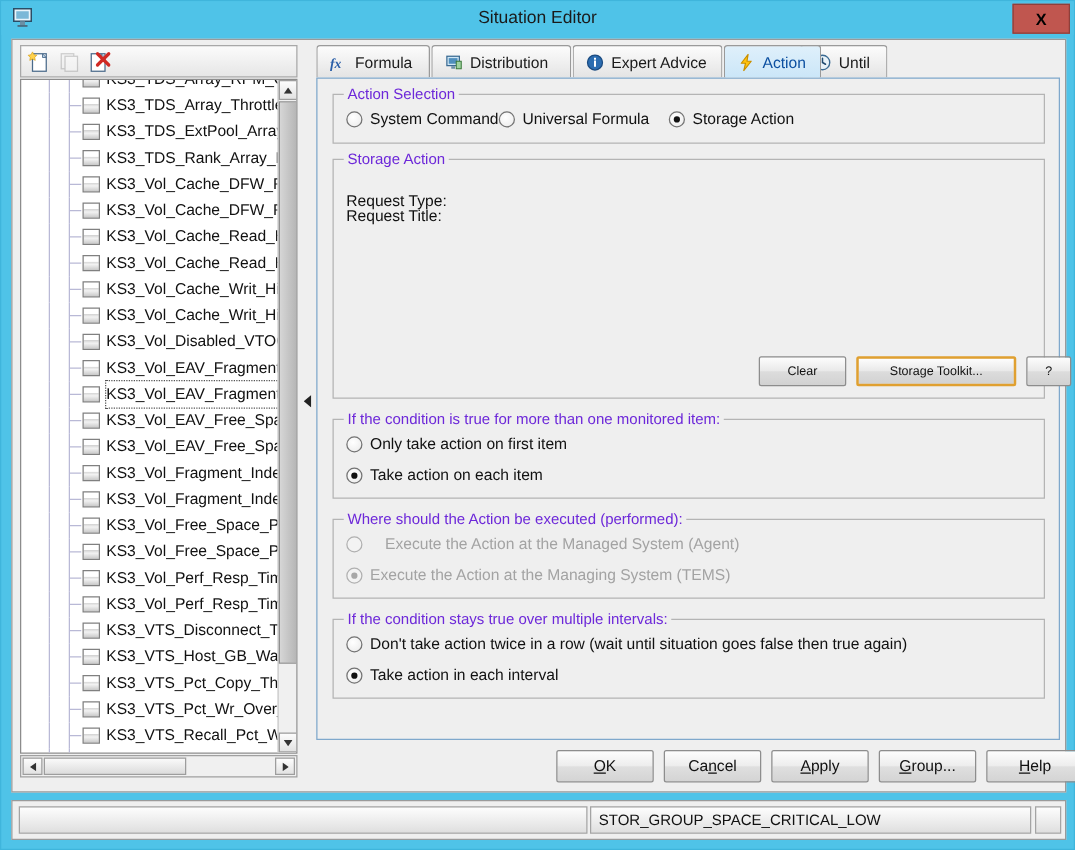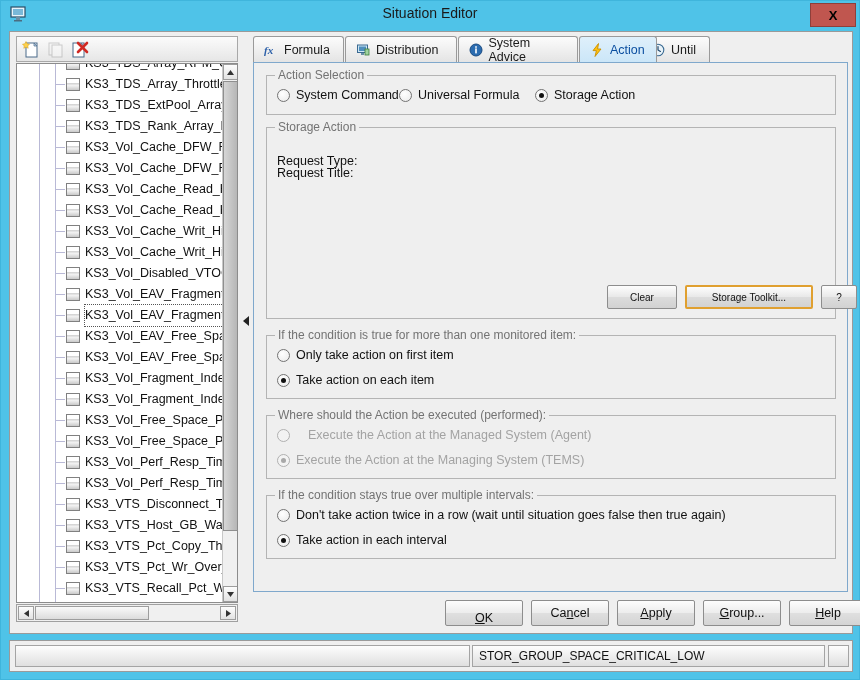--- a/index.html
+++ b/index.html
@@ -200,21 +200,21 @@
   .gbox {
     position: absolute;
     border: 1px solid #b4b4b4;
     background: transparent;
   }
   .glabel {
     position: absolute; top: -8px; left: 8px;
     background: #efefef;
     padding: 0 3px;
     font-size: 12px;
-    color: #737373;
+    color: #6d28d9;
     white-space: nowrap;
   }
 
   
   .radio-row { position: absolute; display: flex; align-items: center; }
   .radio {
     width: 13px; height: 13px; border-radius: 50%;
     background: radial-gradient(circle at 40% 35%, #ffffff, #f0f0f0 70%);
     border: 1px solid #737373;
     position: relative; flex: 0 0 auto;
@@ -593,21 +593,21 @@
         </div>
 
         <div class="tab" style="left:205px; width:120px;">
           <span class="ticonwrap">
             <svg width="14" height="14" viewBox="0 0 14 14">
               <circle cx="7" cy="7" r="6" fill="#2b6cb0" stroke="#1a4a80" stroke-width="1"></circle>
               <rect x="6.2" y="5.4" width="1.6" height="5" fill="#fff"></rect>
               <rect x="6.2" y="3.2" width="1.6" height="1.6" fill="#fff"></rect>
             </svg>
           </span>
-          <span>System Advice</span>
+          <span>Expert Advice</span>
         </div>
 
         <div class="tab active" style="left:326px; width:78px;">
           <span class="ticonwrap">
             <svg width="14" height="14" viewBox="0 0 14 14">
               <path d="M8.5 0.5 L3 7.6 L6.4 7.6 L5 13.5 L11 6 L7.6 6 Z" fill="#ffc20e" stroke="#c98f00" stroke-width="0.9" stroke-linejoin="round"></path>
             </svg>
           </span>
           <span>Action</span>
         </div>
@@ -687,21 +687,21 @@
           <div class="radio-row" style="left:10px; top:37px;">
             <span class="radio on"></span>
             <span class="rlabel">Take action in each interval</span>
           </div>
         </div>
 
       </div>
     </div>
 
     <div id="btnrow">
-      <div class="bbtn" style="left:435px;align-items:flex-end;">
+      <div class="bbtn" style="left:435px;">
         <span><span class="mn">O</span>K</span>
       </div>
       <div class="bbtn" style="left:521px;">
         <span>Ca<span class="mn">n</span>cel</span>
       </div>
       <div class="bbtn" style="left:607px;">
         <span><span class="mn">A</span>pply</span>
       </div>
       <div class="bbtn" style="left:693px;">
         <span><span class="mn">G</span>roup...</span>

